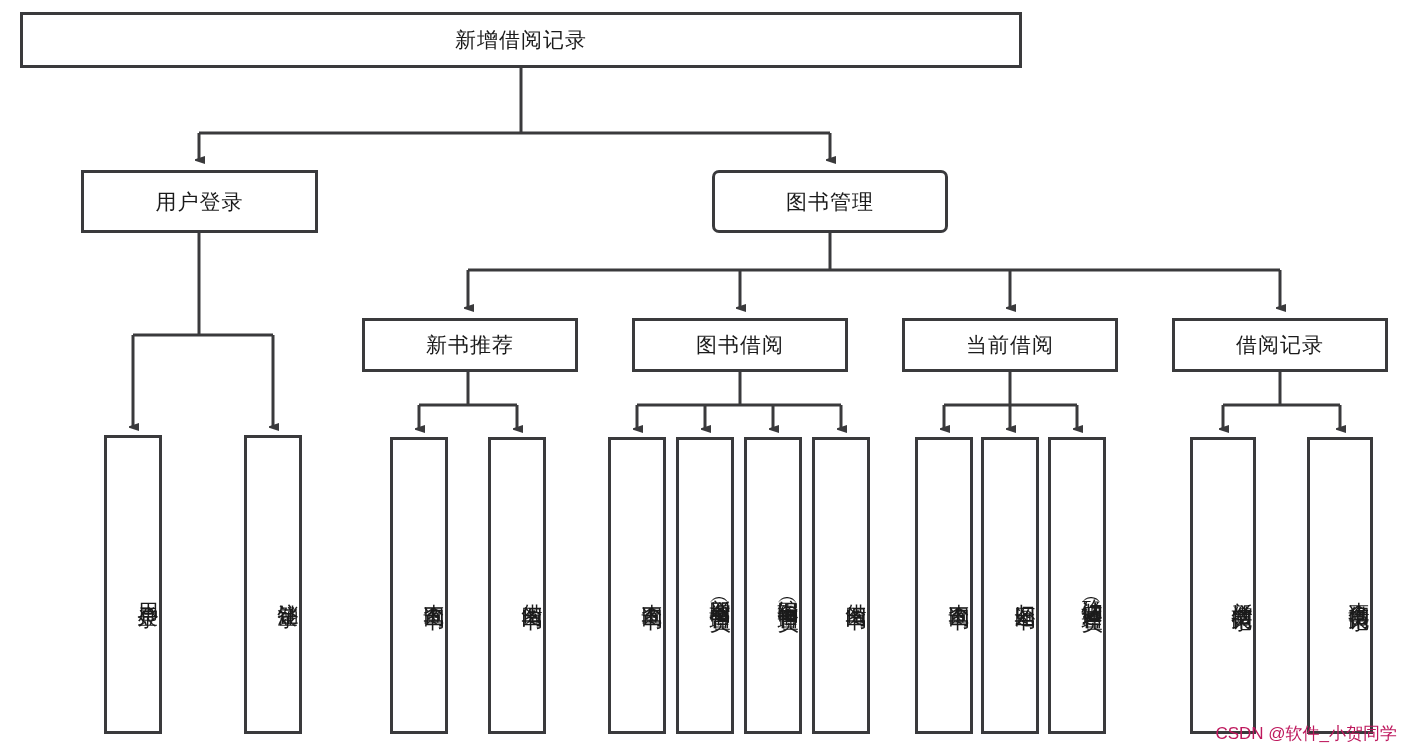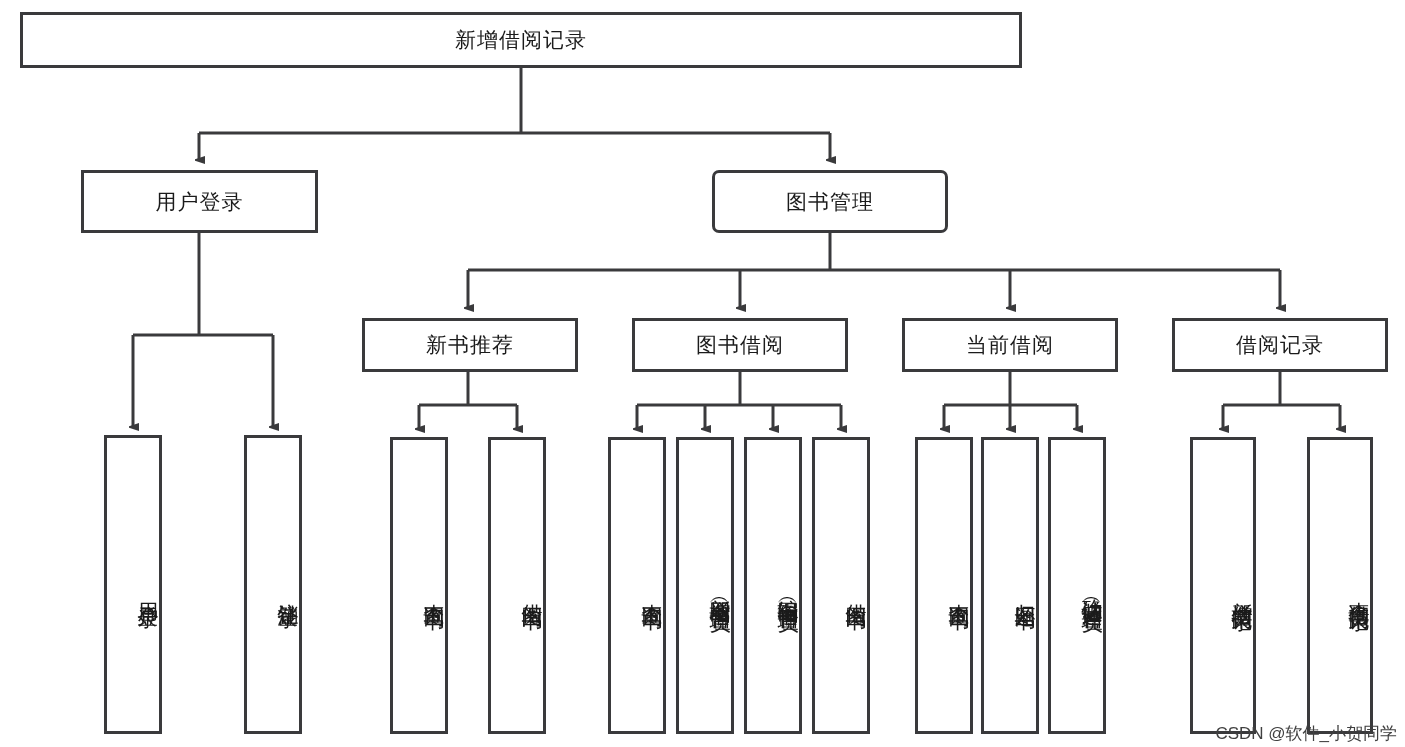--- a/index.html
+++ b/index.html
@@ -54,21 +54,21 @@
   .node.vertical .vlabel {
     writing-mode: vertical-rl;
     text-orientation: upright;
     white-space: nowrap;
   }
   #watermark {
     position: absolute;
     right: 8px;
     bottom: 2px;
     font-size: 17px;
-    color: #404040;
+    color: #be185d;
     z-index: 5;
     white-space: nowrap;
     font-family: "Liberation Sans", "DejaVu Sans", sans-serif;
   }
 </style>
 </head>
 <body>
 
 <div id="diagram-root">
 

